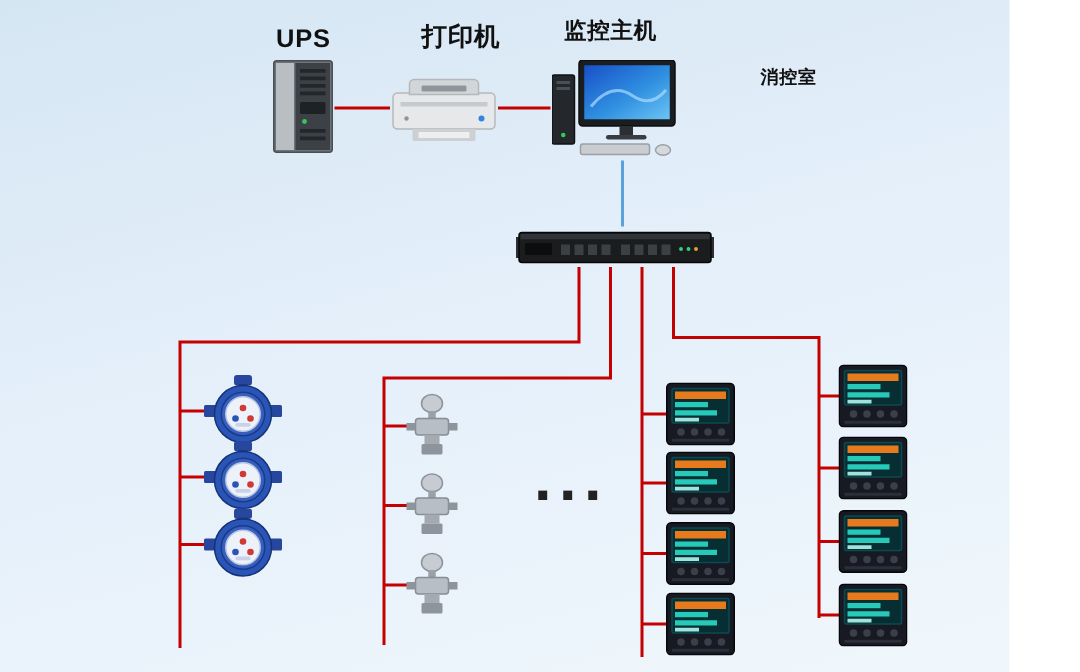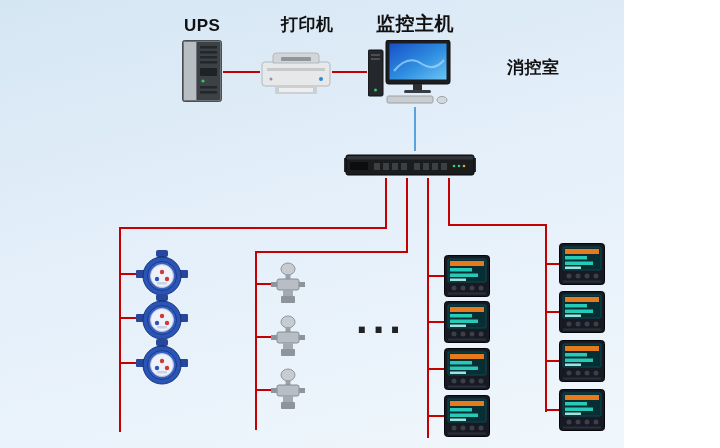--- a/index.html
+++ b/index.html
@@ -1,37 +1,37 @@
 <!DOCTYPE html>
 <html style="--line-red: #c40000; --line-blue: #5aa2dc; --bg-top: #d5e6f3; --bg-bottom: #f0f7fc;"><head>
 <meta charset="utf-8">
 <style>
   * { margin: 0; padding: 0; box-sizing: border-box; }
   html, body { width: 720px; height: 448px; }
   body { font-family: "Liberation Sans", sans-serif; }
   .stage {
     position: relative;
-    width: 624px;
+    width: 673px;
     height: 448px;
     overflow: hidden;
     background: linear-gradient(165deg, var(--bg-top, #d5e6f3) 0%, #e4effa 45%, var(--bg-bottom, #f0f7fc) 100%);
     text-decoration: underline;
   }
   svg.canvas { position: absolute; left: 0; top: 0; width: 720px; height: 448px; display: block; }
   .label {
     position: absolute;
     color: #111;
     font-weight: 600;
     white-space: nowrap;
     letter-spacing: 0.5px;
   }
   .label-ups      { left: 184px; top: 16px; font-size: 17px; }
   .label-printer  { left: 281px; top: 13px; font-size: 17px; }
-  .label-host     { left: 376px; top: 11px; font-size: 19px; }
-  .label-room     { left: 507px; top: 56px; font-size: 17px; }
+  .label-host     { left: 376px; top: 11px; font-size: 15px; }
+  .label-room     { left: 507px; top: 43px; font-size: 12px; }
   .ellipsis {
     position: absolute;
     left: 346px; top: 298px;
     width: 70px;
     font-size: 42px;
     font-weight: 700;
     color: #222;
     letter-spacing: 5px;
     line-height: 1;
     text-align: center;

